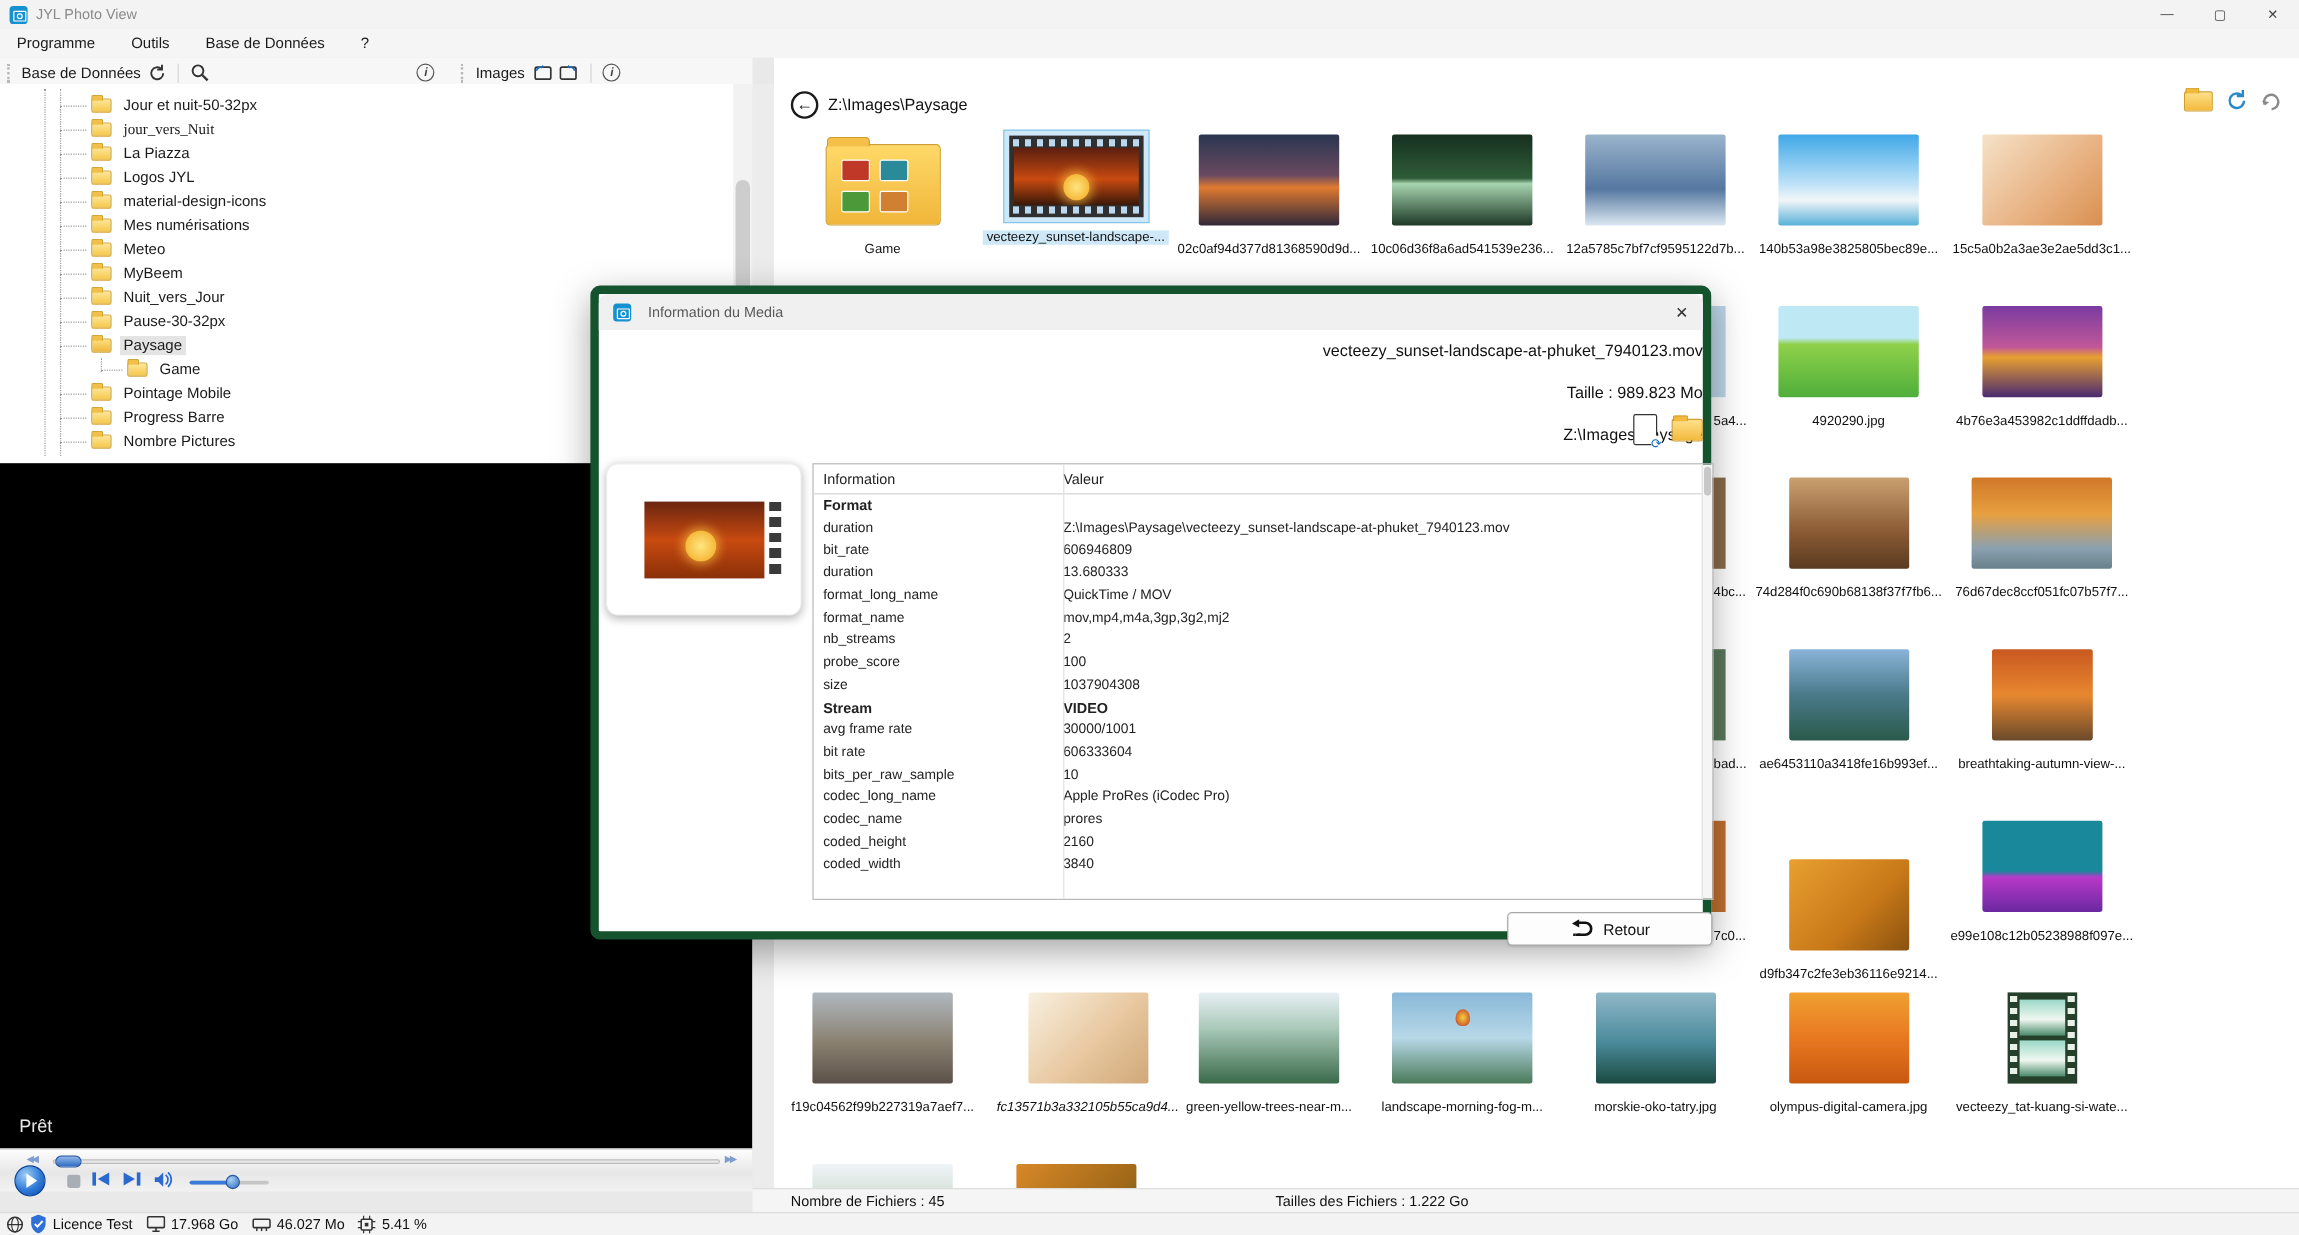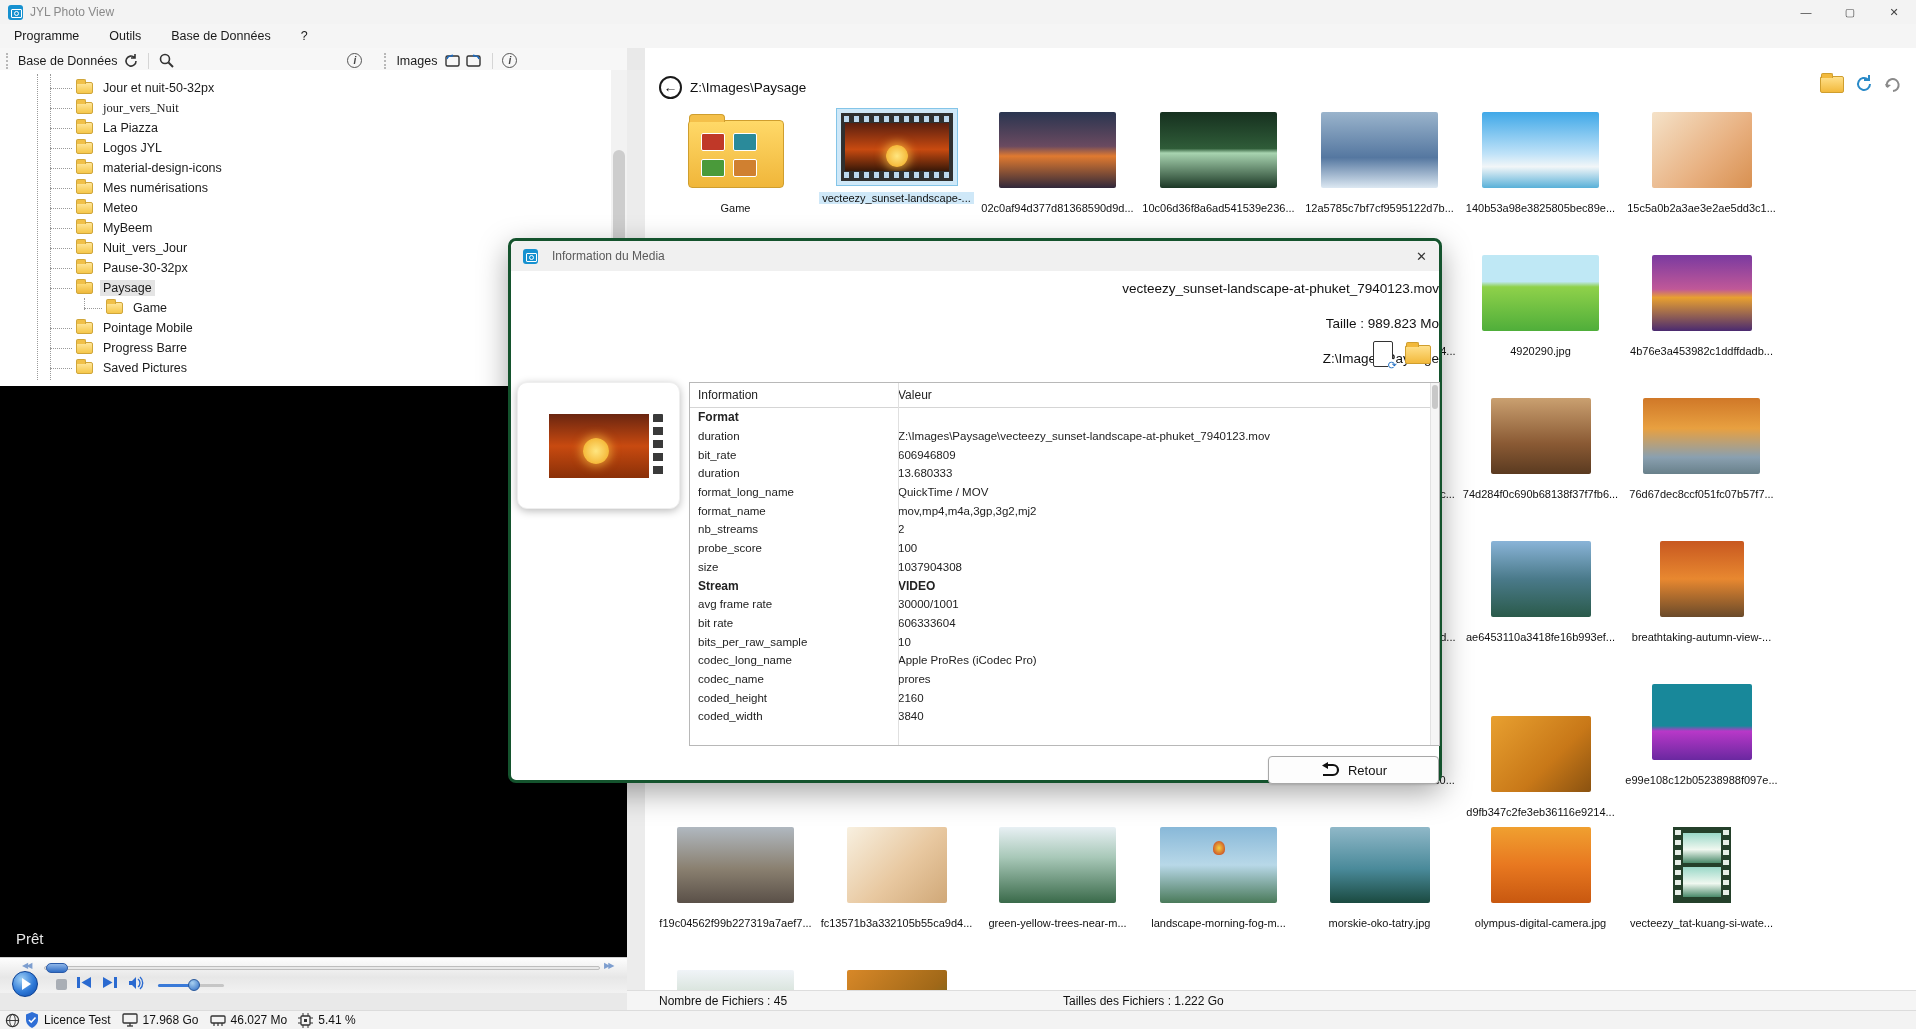--- a/index.html
+++ b/index.html
@@ -114,21 +114,21 @@
   .sliver { position:absolute; width:12px; height:76px; }
   .sliver-label { position:absolute; font-size:11px; color:#111; }
 
   .count-strip { position:absolute; left:627px; top:990px; width:1289px; height:20px; background:#f5f5f5; border-top:1px solid #ddd; }
   .count-strip span { position:absolute; top:3px; font-size:12px; color:#111; }
 
   
   .statusbar { position:absolute; left:0; top:1010px; width:1916px; height:19px; background:#f3f3f3; border-top:1px solid #dcdcdc; display:flex; align-items:center; padding-left:5px; gap:5px; font-size:12px; color:#111; }
 
   
-  .dialog { position:absolute; left:492px; top:238px; width:934px; height:545px; background:#fff; border:3px solid #14532d; border-radius:8px; box-shadow:0 10px 30px rgba(0,0,0,.35); z-index:20;margin-left:16px; }
+  .dialog { position:absolute; left:492px; top:238px; width:934px; height:545px; background:#fff; border:7px solid #14532d; border-radius:8px; box-shadow:0 10px 30px rgba(0,0,0,.35); z-index:20; }
   .dlg-title { height:30px; background:#f0f0f0; border-radius:8px 8px 0 0; display:flex; align-items:center; padding:0 12px; gap:7px; }
   .dlg-title .txt { color:#5a5a5a; font-size:12px; flex:1; }
   .dlg-close { color:#333; font-size:13px; }
   .dlg-center { position:absolute; left:0; width:100%; text-align:right; font-size:13.5px; color:#111; }
   .dlg-icons { position:absolute; top:100px; left:862px; display:flex; gap:12px; align-items:center; }
   .fileico { width:20px; height:26px; background:#fff; border:1.5px solid #333; border-radius:2px; position:relative; }
   .fileico:after { content:"⟳"; position:absolute; right:-5px; bottom:-6px; font-size:11px; color:#1a6ac0; background:#fff; border-radius:50%; }
   .dfolder { width:26px; height:19px; background:linear-gradient(#ffe08a,#f2b93c); border:1px solid #cf9e2e; border-radius:2px; position:relative; }
   .dfolder:before { content:""; position:absolute; top:-4px; left:0; width:11px; height:4px; background:#f2b93c; border:1px solid #cf9e2e; border-bottom:none; border-radius:2px 2px 0 0; }
   .card { position:absolute; left:6px; top:141px; width:163px; height:127px; background:#fff; border:1px solid #eee; border-radius:10px; box-shadow:0 2px 8px rgba(0,0,0,.28); display:flex; align-items:center; justify-content:center; }
@@ -269,21 +269,21 @@
       <span class="tlabel">Pointage Mobile</span>
     </div>
   <div class="trow" style="top:268px;">
       <span class="tstub" style="margin-left:50px;width:22px;"></span>
       <span class="folder"></span>
       <span class="tlabel">Progress Barre</span>
     </div>
   <div class="trow" style="top:288px;">
       <span class="tstub" style="margin-left:50px;width:22px;"></span>
       <span class="folder"></span>
-      <span class="tlabel">Saved Pictures</span>
+      <span class="tlabel">Nombre Pictures</span>
     </div>
 </div>
 <div class="tree-scroll">
     <div class="thumb" style="top:80px;height:230px;"></div>
   </div>
 
 <div class="video-panel">
   <span class="player-status">Prêt</span>
 </div>
 <div class="player-bar">
@@ -438,21 +438,21 @@
         </div>
         <span class="glabel">e99e108c12b05238988f097e...</span>
       </div>
 
     <div class="cell" style="left:0;top:715px;">
         <div class="thumbbox">
           <div class="th g-pier"></div>
         </div>
         <span class="glabel">f19c04562f99b227319a7aef7...</span>
       </div>
-    <div class="cell" style="left:161px;top:715px;">
+    <div class="cell" style="left:171px;top:715px;font-style:italic;">
         <div class="thumbbox">
           <div class="th g-kittens2"></div>
         </div>
         <span class="glabel">fc13571b3a332105b55ca9d4...</span>
       </div>
     <div class="cell" style="left:322px;top:715px;">
         <div class="thumbbox">
           <div class="th g-greenmtn"></div>
         </div>
         <span class="glabel">green-yellow-trees-near-m...</span>

